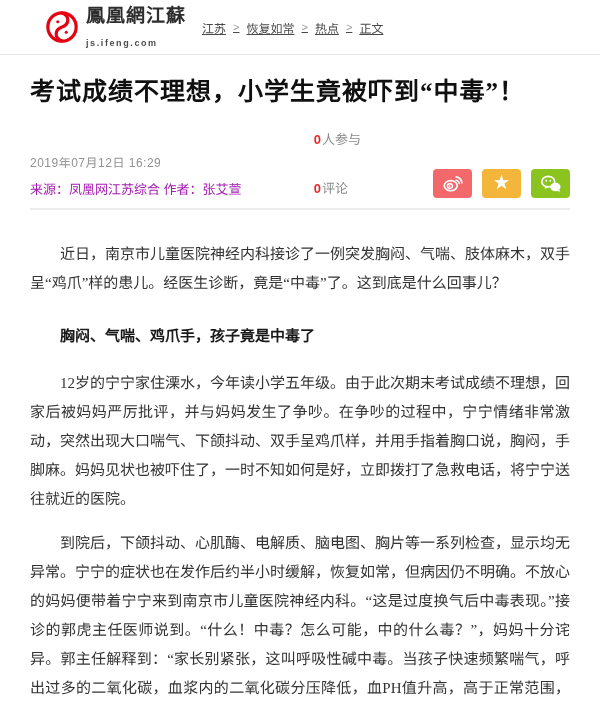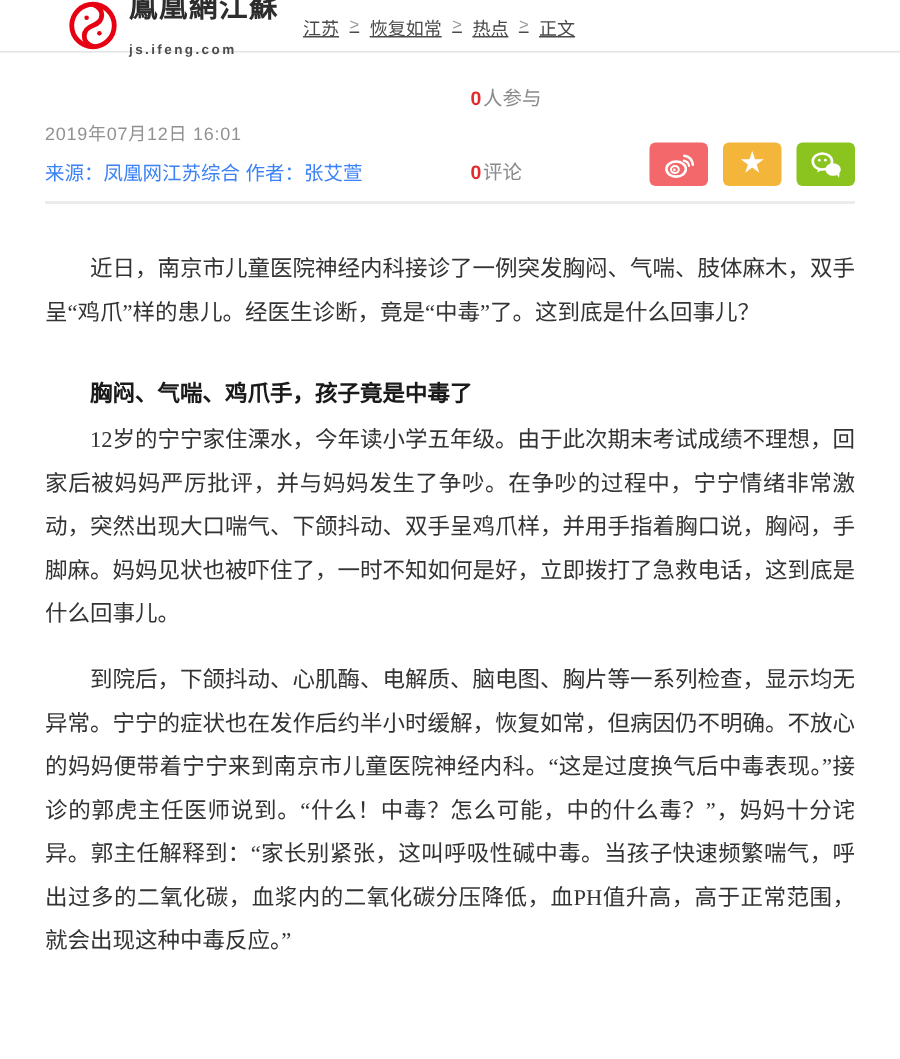--- a/index.html
+++ b/index.html
@@ -5,21 +5,21 @@
   * { margin:0; padding:0; box-sizing:border-box; }
   html,body { width:600px; background:#fff; }
   body {
     height:706px; overflow:hidden;
     font-family:"Liberation Sans","DejaVu Sans",sans-serif;
     color:#333;
   }
 
   
   .site-header {
-    height:35px; background:#fff; border-bottom:1px solid #e4e4e4;
+    height:55px; background:#fff; border-bottom:1px solid #e4e4e4;
     display:flex; align-items:center; padding-left:45px;
   }
   .logo { display:flex; align-items:center; gap:7px; cursor:pointer; }
   .logo-mark { width:34px; height:34px; flex:0 0 auto; }
   .logo-text { line-height:1; }
   .site-name {
     font-family:"Liberation Serif","DejaVu Serif",serif;
     font-size:19px; font-weight:bold; color:#2d2d2d; letter-spacing:1px;
   }
   .site-url {
@@ -40,40 +40,40 @@
     line-height:1.35;
   }
 
   
   .meta {
     margin-top:20px; padding-bottom:10px; border-bottom:2px solid #ececec;
     display:flex; justify-content:space-between; align-items:flex-end;
   }
   .meta-left { }
   .article-date { font-size:12px; color:#919191; letter-spacing:.5px; }
-  .source-line { font-size:13px; color:#3b82f6; margin-top:9px; }
+  .source-line { font-size:13px; color:#a21caf; margin-top:9px; }
   .meta-mid { display:flex; gap:30px; font-size:13px; color:#8a8a8a; margin-bottom:1px; white-space:nowrap;flex-direction:column; }
   .count-num { font-weight:bold; margin-right:1px; }
   .share-icons { display:flex; gap:10px; }
   .share-btn {
     width:39px; height:29px; border-radius:4px; border:none;
     display:flex; align-items:center; justify-content:center; cursor:pointer;
   }
   .share-btn svg { display:block; }
   .star-glyph { color:#fff; font-size:16px; line-height:1; }
 
   
   .article-body { margin-top:30px; font-family:"Liberation Serif","DejaVu Serif",serif; }
   .article-body p {
     font-size:15px; line-height:29px; color:#333;
     text-align:justify; text-indent:2em; margin-bottom:15px;
   }
   .article-body h3 {
     font-size:15px; font-weight:bold; color:#1a1a1a;
-    text-indent:2em; margin:26px 0 8px;
+    text-indent:2em; margin:26px 0 24px;
   }
 </style>
 </head>
 <body>
 
 <header class="site-header">
   <div class="logo">
     <svg class="logo-mark" viewBox="0 0 36 36" xmlns="http://www.w3.org/2000/svg">
       <circle cx="18" cy="18" r="15" fill="none" stroke="#e60012" stroke-width="3.4"></circle>
       <path d="M18 3.2 C 26.5 6.5 26 15 18 18 C 10 21 9.5 29.5 18 32.8" fill="none" stroke="#e60012" stroke-width="3.4" stroke-linecap="round"></path>
@@ -90,24 +90,25 @@
       <span class="bc-sep">&gt;</span>
       <span class="bc-item">恢复如常</span>
       <span class="bc-sep">&gt;</span>
       <span class="bc-item">热点</span>
       <span class="bc-sep">&gt;</span>
       <span class="bc-item current">正文</span>
     </nav>
 </header>
 
 <main class="content">
+  <h1 class="article-title">考试成绩不理想，小学生竟被吓到“中毒”！</h1>
 
   <div class="meta">
     <div class="meta-left">
-      <div class="article-date">2019年07月12日 16:01</div>
+      <div class="article-date">2019年07月12日 16:29</div>
       <div class="source-line">来源：凤凰网江苏综合 作者：张艾萱</div>
     </div>
     <div class="meta-mid">
       <span><span class="count-num red" style="color: rgb(227, 43, 43);">0</span><span>人参与</span></span>
       <span><span class="count-num red" style="color: rgb(227, 43, 43);">0</span><span>评论</span></span>
     </div>
     <div class="share-icons">
       <button class="share-btn" id="btn-weibo" title="" style="background: rgb(242, 104, 107);">
         <svg width="22" height="18" viewBox="0 0 24 20" xmlns="http://www.w3.org/2000/svg">
           <ellipse cx="9.5" cy="13" rx="7.2" ry="5.6" fill="none" stroke="#fff" stroke-width="1.9"></ellipse>
@@ -129,16 +130,16 @@
           <ellipse cx="16.8" cy="13.8" rx="5.6" ry="4.6" fill="#fff"></ellipse>
           <path d="M19.5 17.5 l1.6 2.3 l.4 -3 z" fill="#fff"></path>
         </svg>
       </button>
     </div>
   </div>
 
   <div class="article-body" id="article-body">
       <p>近日，南京市儿童医院神经内科接诊了一例突发胸闷、气喘、肢体麻木，双手呈“鸡爪”样的患儿。经医生诊断，竟是“中毒”了。这到底是什么回事儿？</p>
       <h3>胸闷、气喘、鸡爪手，孩子竟是中毒了</h3>
-      <p>12岁的宁宁家住溧水，今年读小学五年级。由于此次期末考试成绩不理想，回家后被妈妈严厉批评，并与妈妈发生了争吵。在争吵的过程中，宁宁情绪非常激动，突然出现大口喘气、下颌抖动、双手呈鸡爪样，并用手指着胸口说，胸闷，手脚麻。妈妈见状也被吓住了，一时不知如何是好，立即拨打了急救电话，这到底是什么回事儿。</p>
+      <p>12岁的宁宁家住溧水，今年读小学五年级。由于此次期末考试成绩不理想，回家后被妈妈严厉批评，并与妈妈发生了争吵。在争吵的过程中，宁宁情绪非常激动，突然出现大口喘气、下颌抖动、双手呈鸡爪样，并用手指着胸口说，胸闷，手脚麻。妈妈见状也被吓住了，一时不知如何是好，立即拨打了急救电话，将宁宁送往就近的医院。</p>
       <p>到院后，下颌抖动、心肌酶、电解质、脑电图、胸片等一系列检查，显示均无异常。宁宁的症状也在发作后约半小时缓解，恢复如常，但病因仍不明确。不放心的妈妈便带着宁宁来到南京市儿童医院神经内科。“这是过度换气后中毒表现。”接诊的郭虎主任医师说到。“什么！中毒？怎么可能，中的什么毒？”，妈妈十分诧异。郭主任解释到：“家长别紧张，这叫呼吸性碱中毒。当孩子快速频繁喘气，呼出过多的二氧化碳，血浆内的二氧化碳分压降低，血PH值升高，高于正常范围，就会出现这种中毒反应。”</p>
     </div>
 </main>
 
 </body></html>

